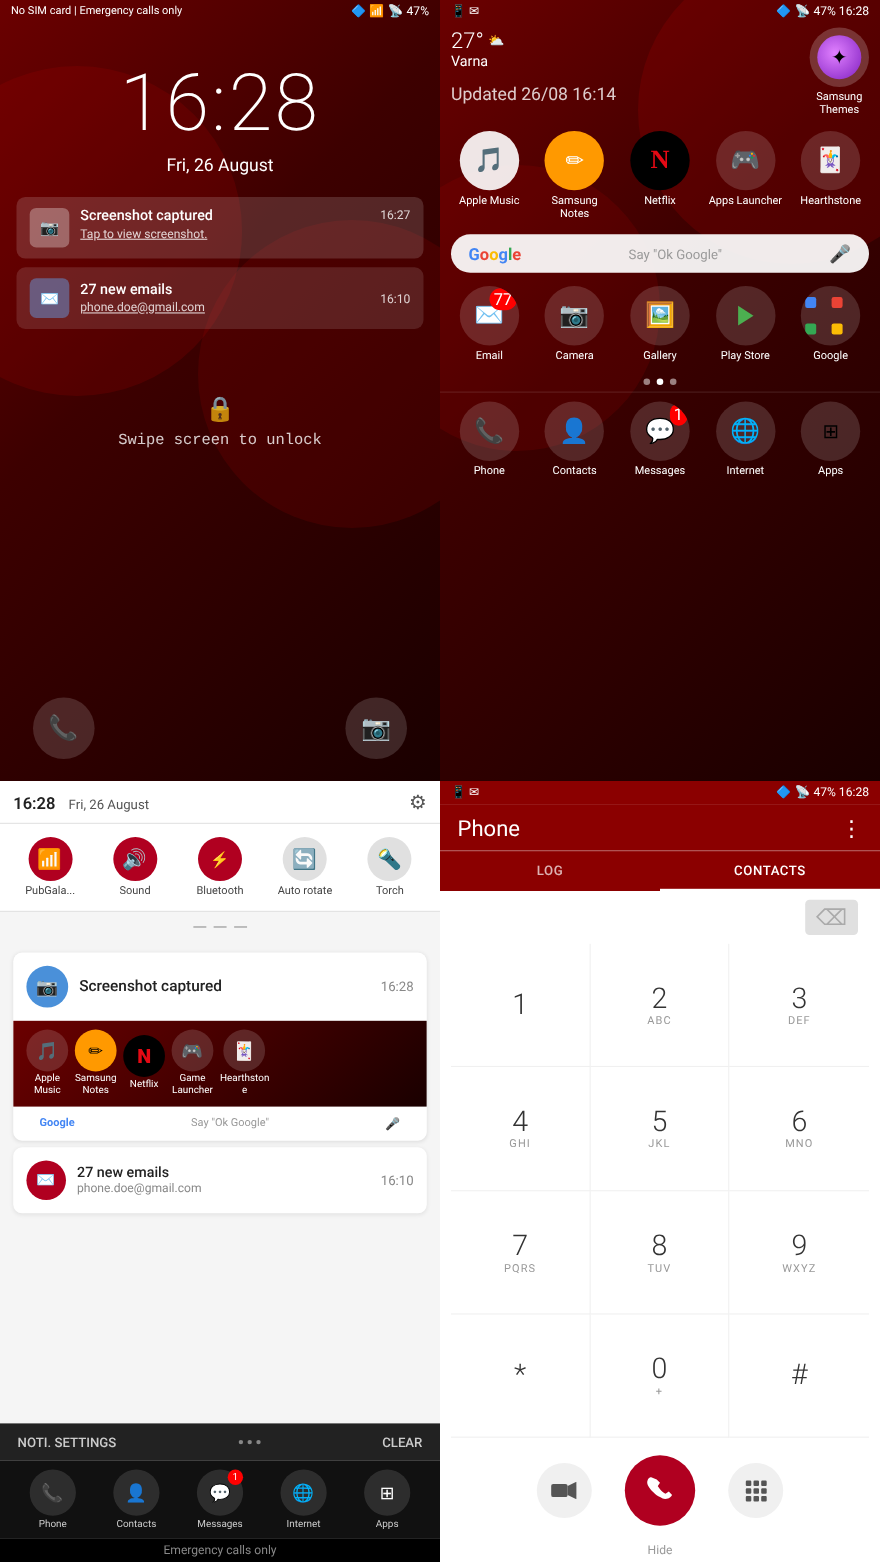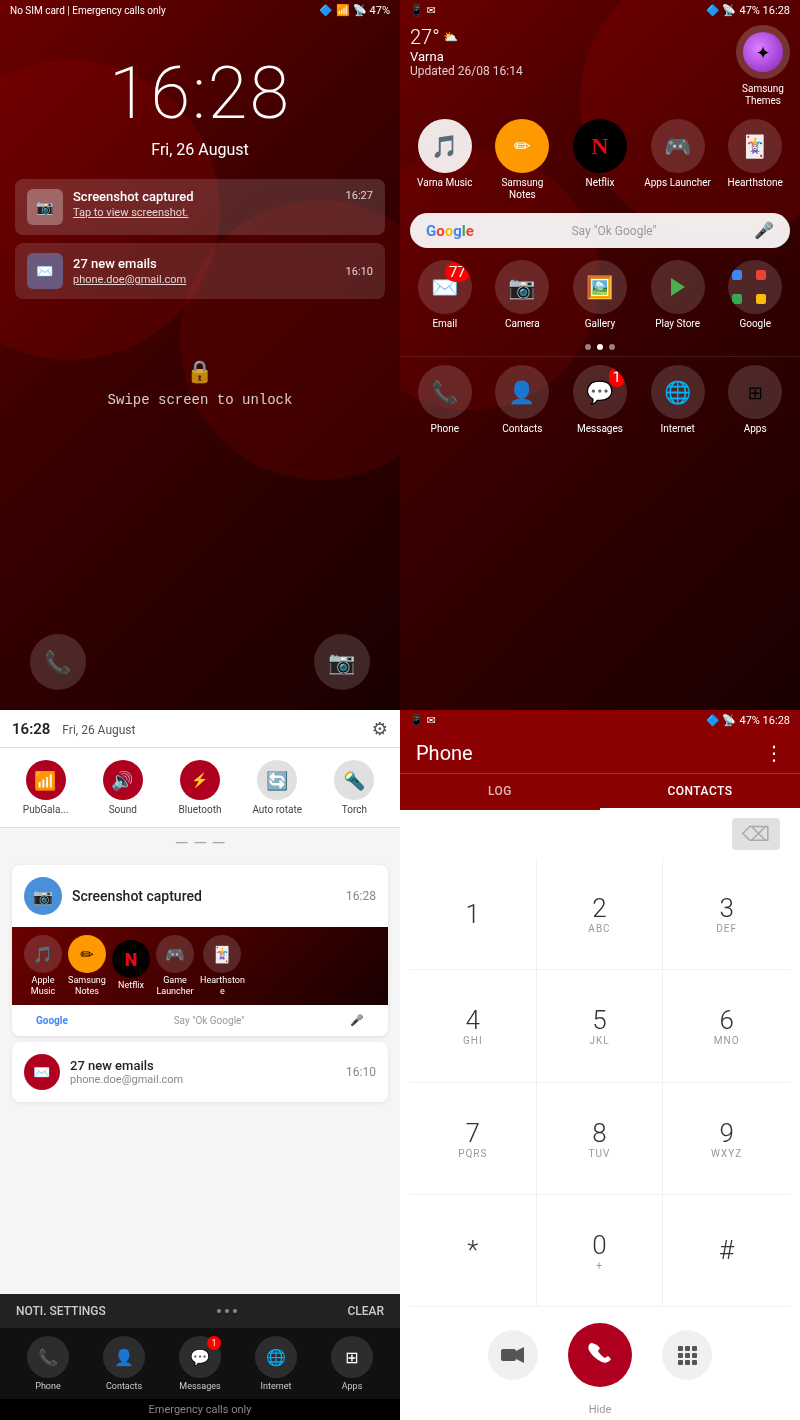--- a/index.html
+++ b/index.html
@@ -157,21 +157,21 @@
     .home-weather-bar {
       display: flex;
       align-items: center;
       gap: 6px;
       padding: 4px 12px;
       color: #fff;
       font-size: 12px;
       z-index: 2;
     }
     .home-weather-temp { font-size: 20px; font-weight: 300; }
-    .home-weather-info { font-size: 12px; color: rgba(255,255,255,0.8); }
+    .home-weather-info { font-size: 16px; color: rgba(255,255,255,0.8); margin-top: 12px; }
     .home-app-grid {
       display: grid;
       grid-template-columns: repeat(5, 1fr);
       gap: 8px;
       padding: 8px 10px;
       z-index: 2;
     }
     .app-icon-item {
       display: flex;
       flex-direction: column;
@@ -590,21 +590,21 @@
         <div class="app-icon-circle samsung-themes">
           <div class="samsung-themes-icon">✦</div>
         </div>
         <div class="app-icon-label">Samsung<br>Themes</div>
       </div>
     </div>
 
     <div class="home-app-grid">
       <div class="app-icon-item">
         <div class="app-icon-circle music">🎵</div>
-        <div class="app-icon-label">Varna Music</div>
+        <div class="app-icon-label">Apple Music</div>
       </div>
       <div class="app-icon-item">
         <div class="app-icon-circle notes" style="color:#fff; font-size:20px;">✏</div>
         <div class="app-icon-label">Samsung Notes</div>
       </div>
       <div class="app-icon-item">
         <div class="app-icon-circle netflix" style="color:#e50914; font-size:24px; font-weight:900; font-family:serif;">N</div>
         <div class="app-icon-label">Netflix</div>
       </div>
       <div class="app-icon-item">

